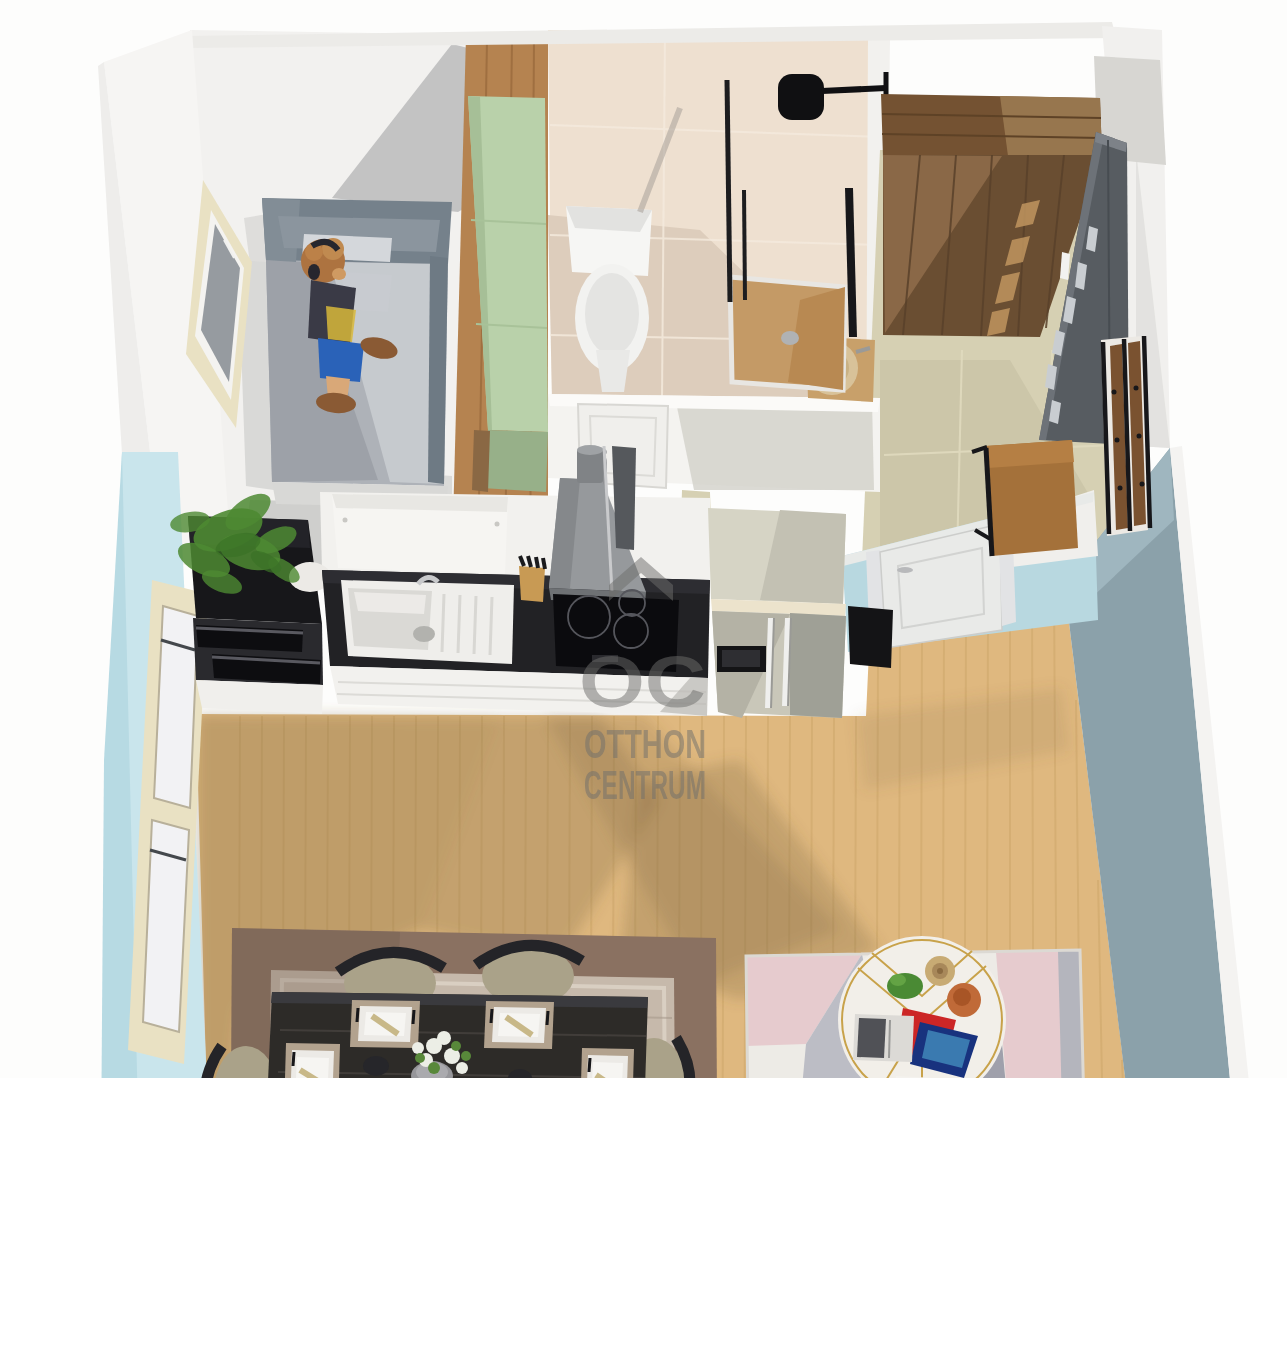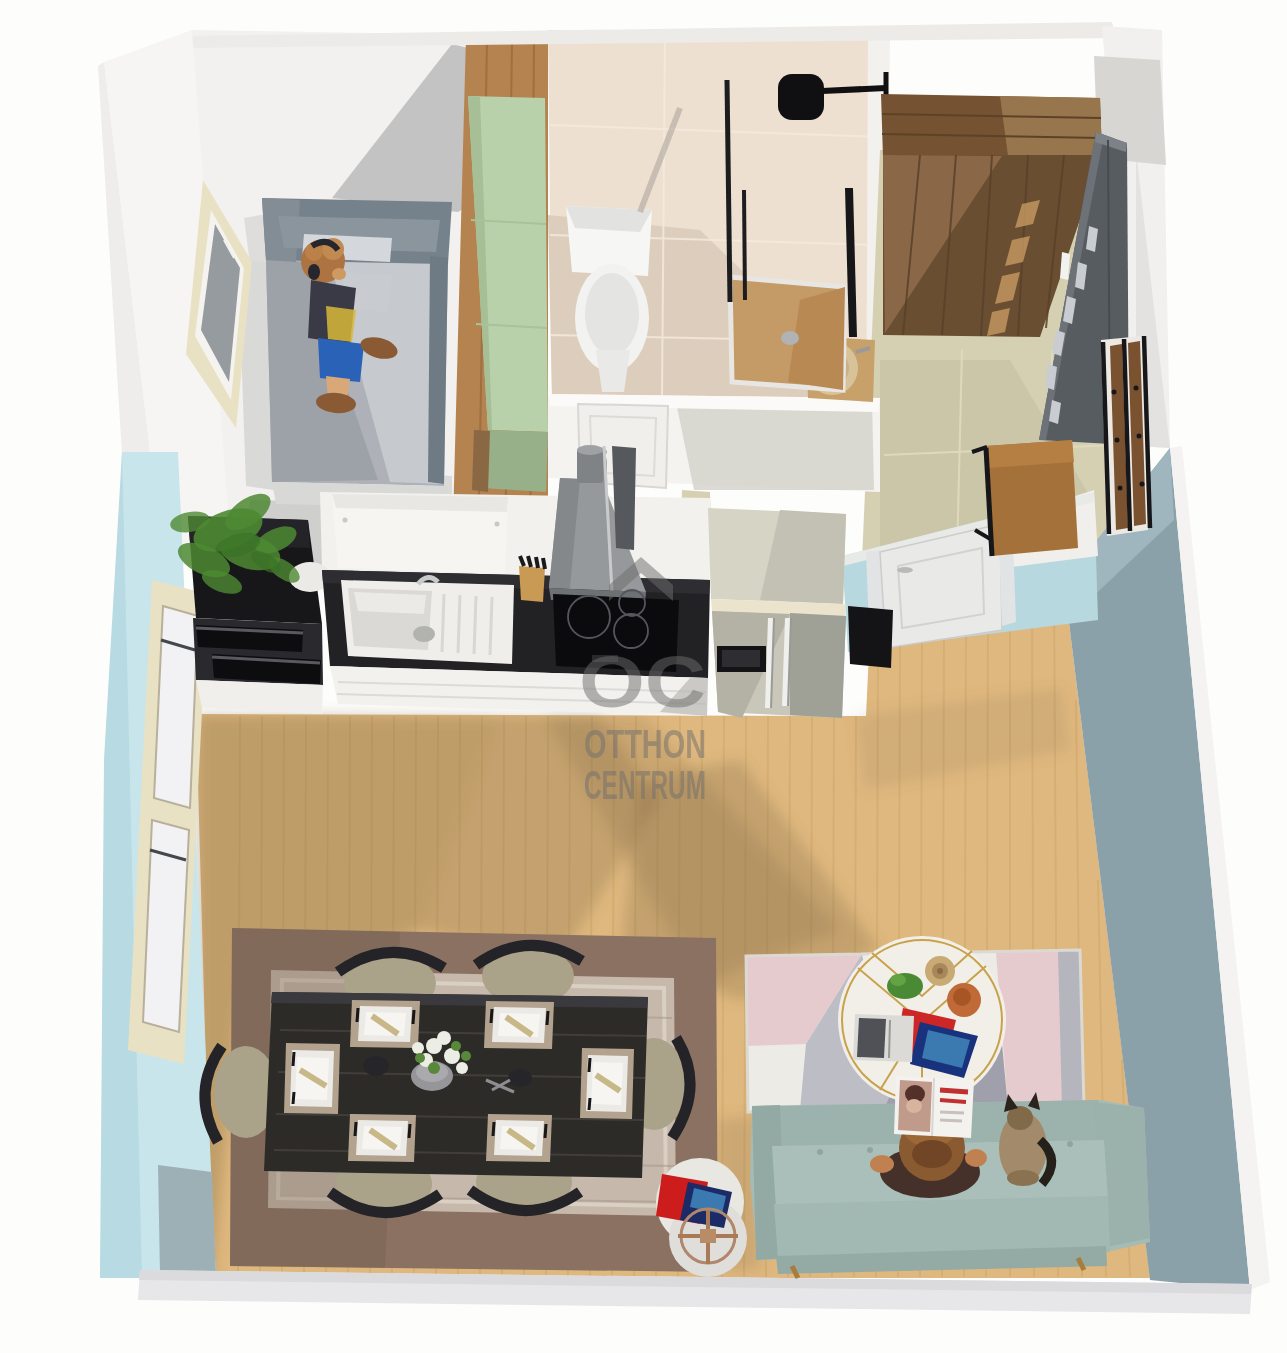--- a/index.html
+++ b/index.html
@@ -1,16 +1,16 @@
 <!DOCTYPE html>
 <html><head>
 <meta charset="utf-8">
 <style>
   html,body{margin:0;padding:0;background:#ffffff;}
-  .page{position:relative;width:1287px;height:1353px;overflow:hidden;
+  .page{position:relative;width:1287px;height:1078px;overflow:hidden;
         font-family:"Liberation Sans", sans-serif;text-align:center;}
   svg{position:absolute;left:0;top:0;}
 </style>
 </head>
 <body>
 <div class="page">
 <svg width="1287" height="1353" viewBox="0 0 1287 1353" xmlns="http://www.w3.org/2000/svg">
 <defs>
         <filter id="soft" x="-20%" y="-20%" width="140%" height="140%">
           <feGaussianBlur stdDeviation="7"></feGaussianBlur>

